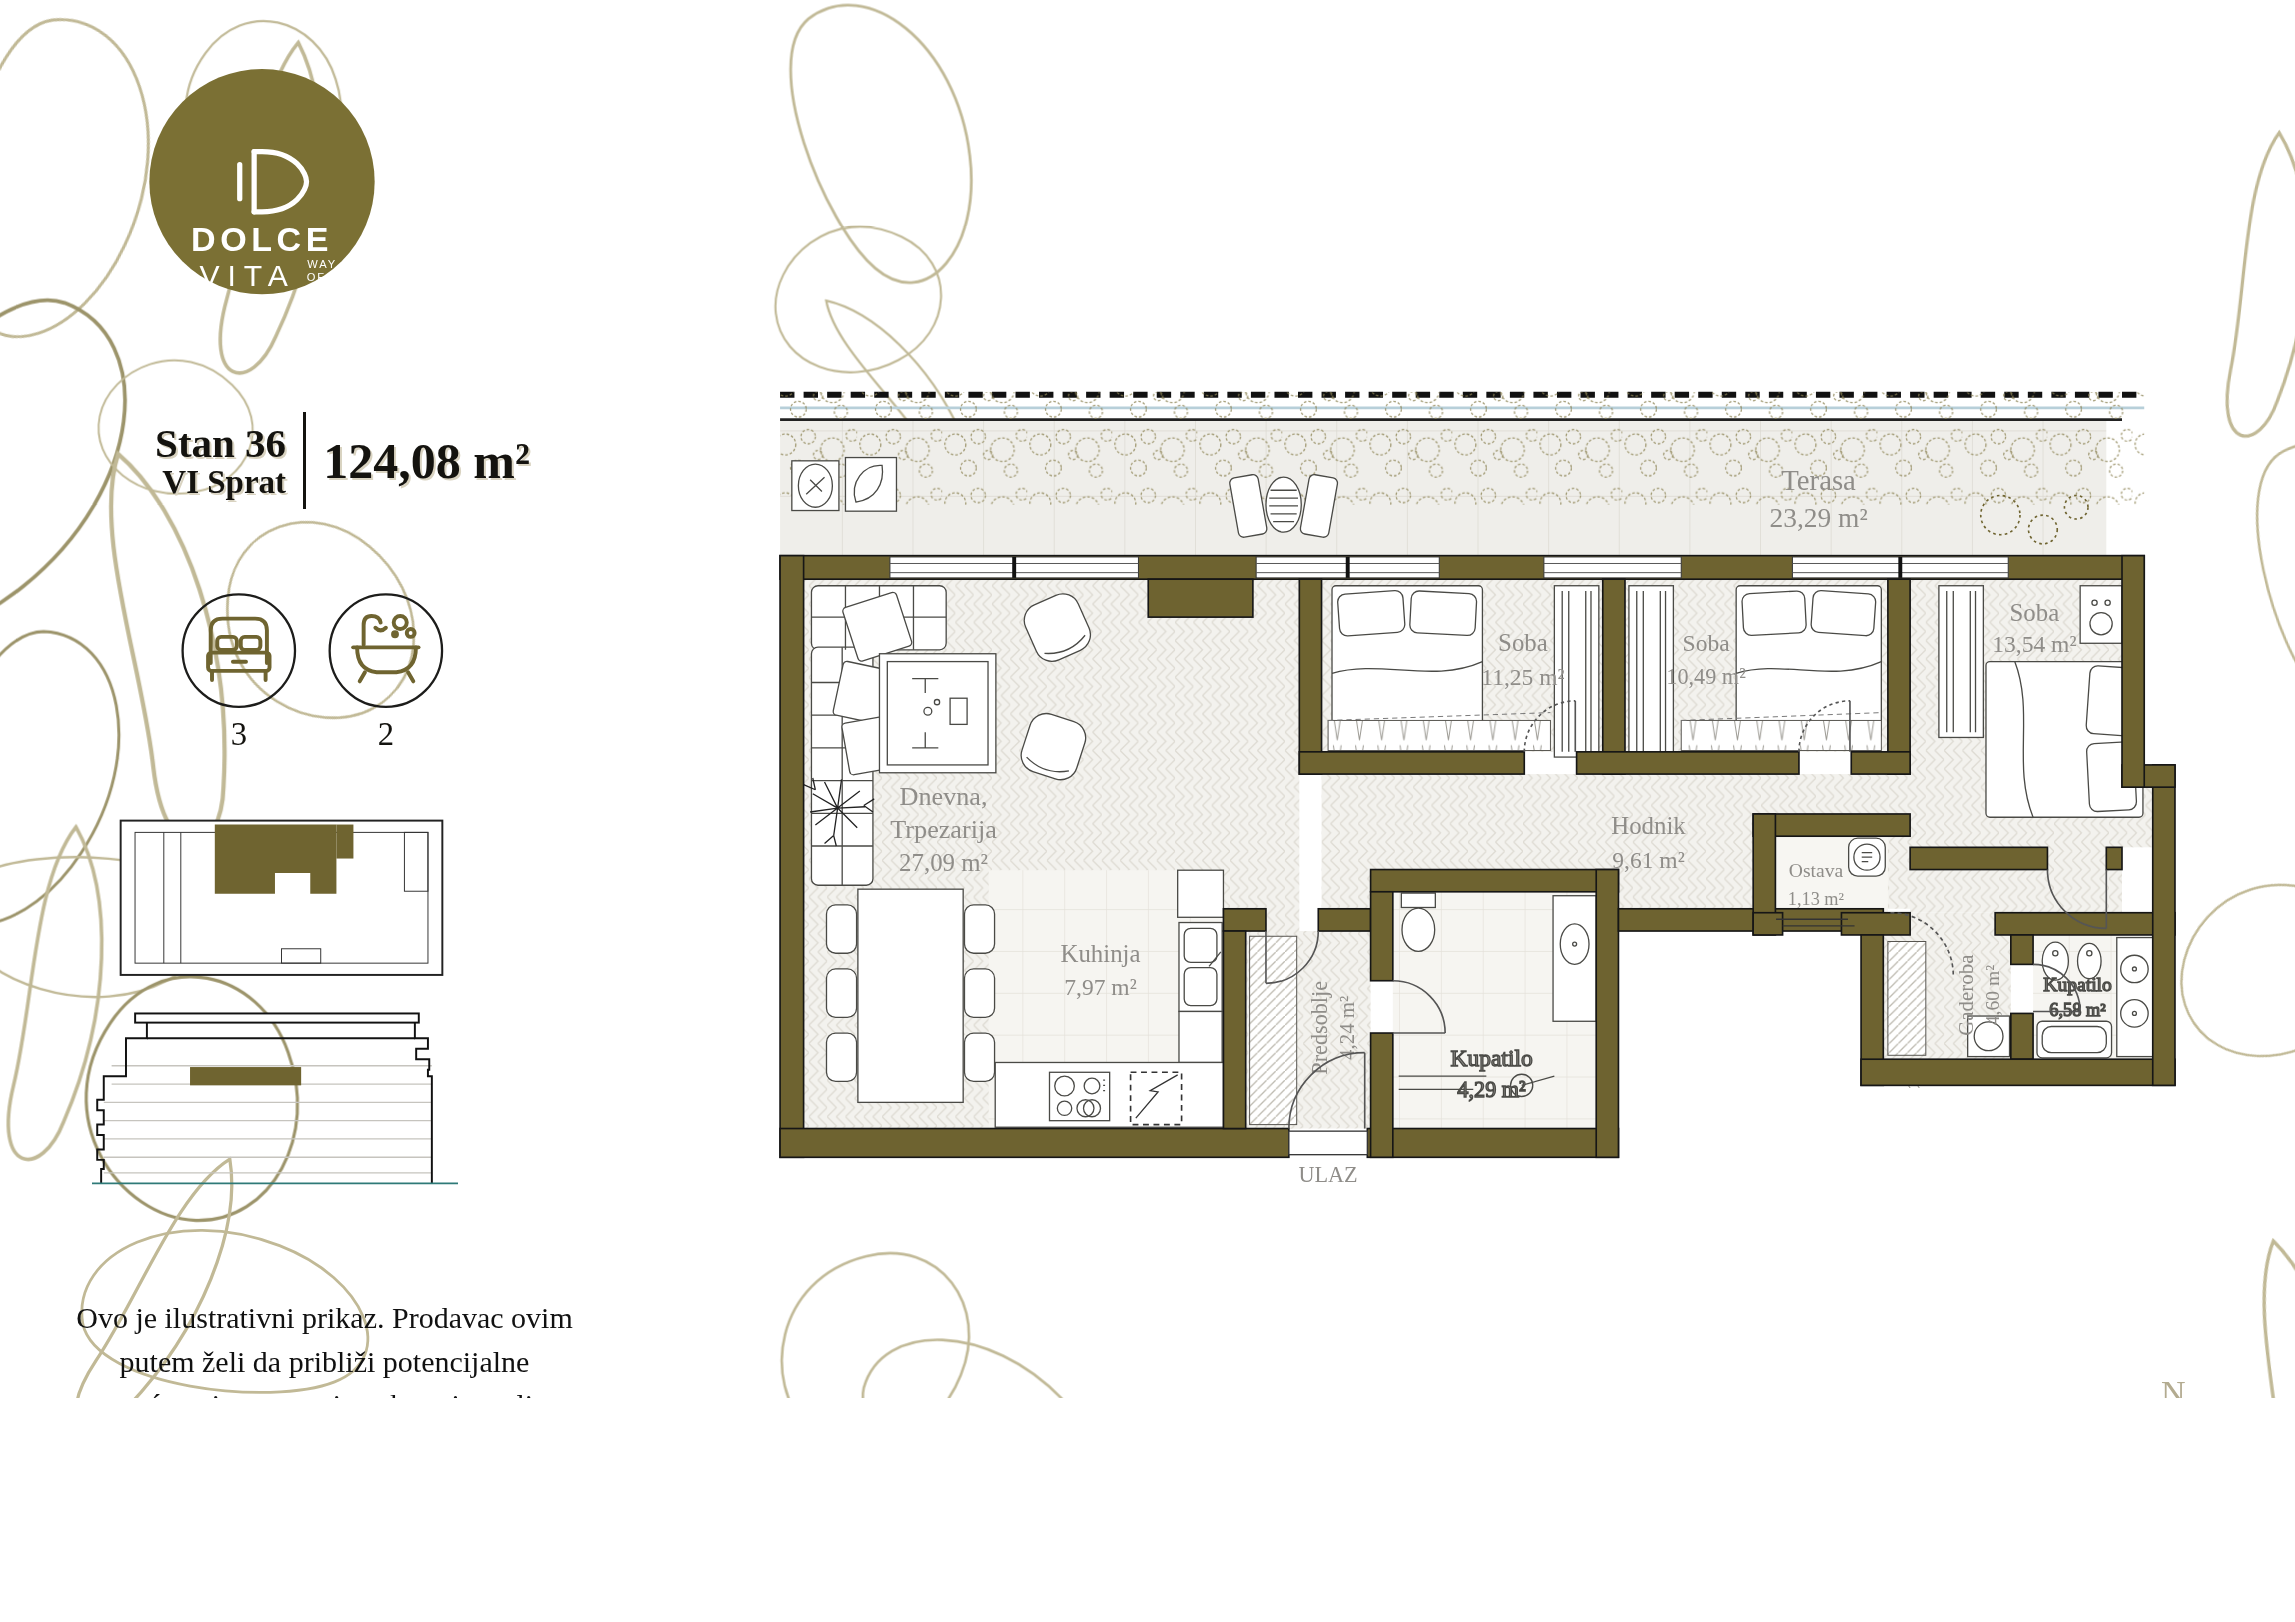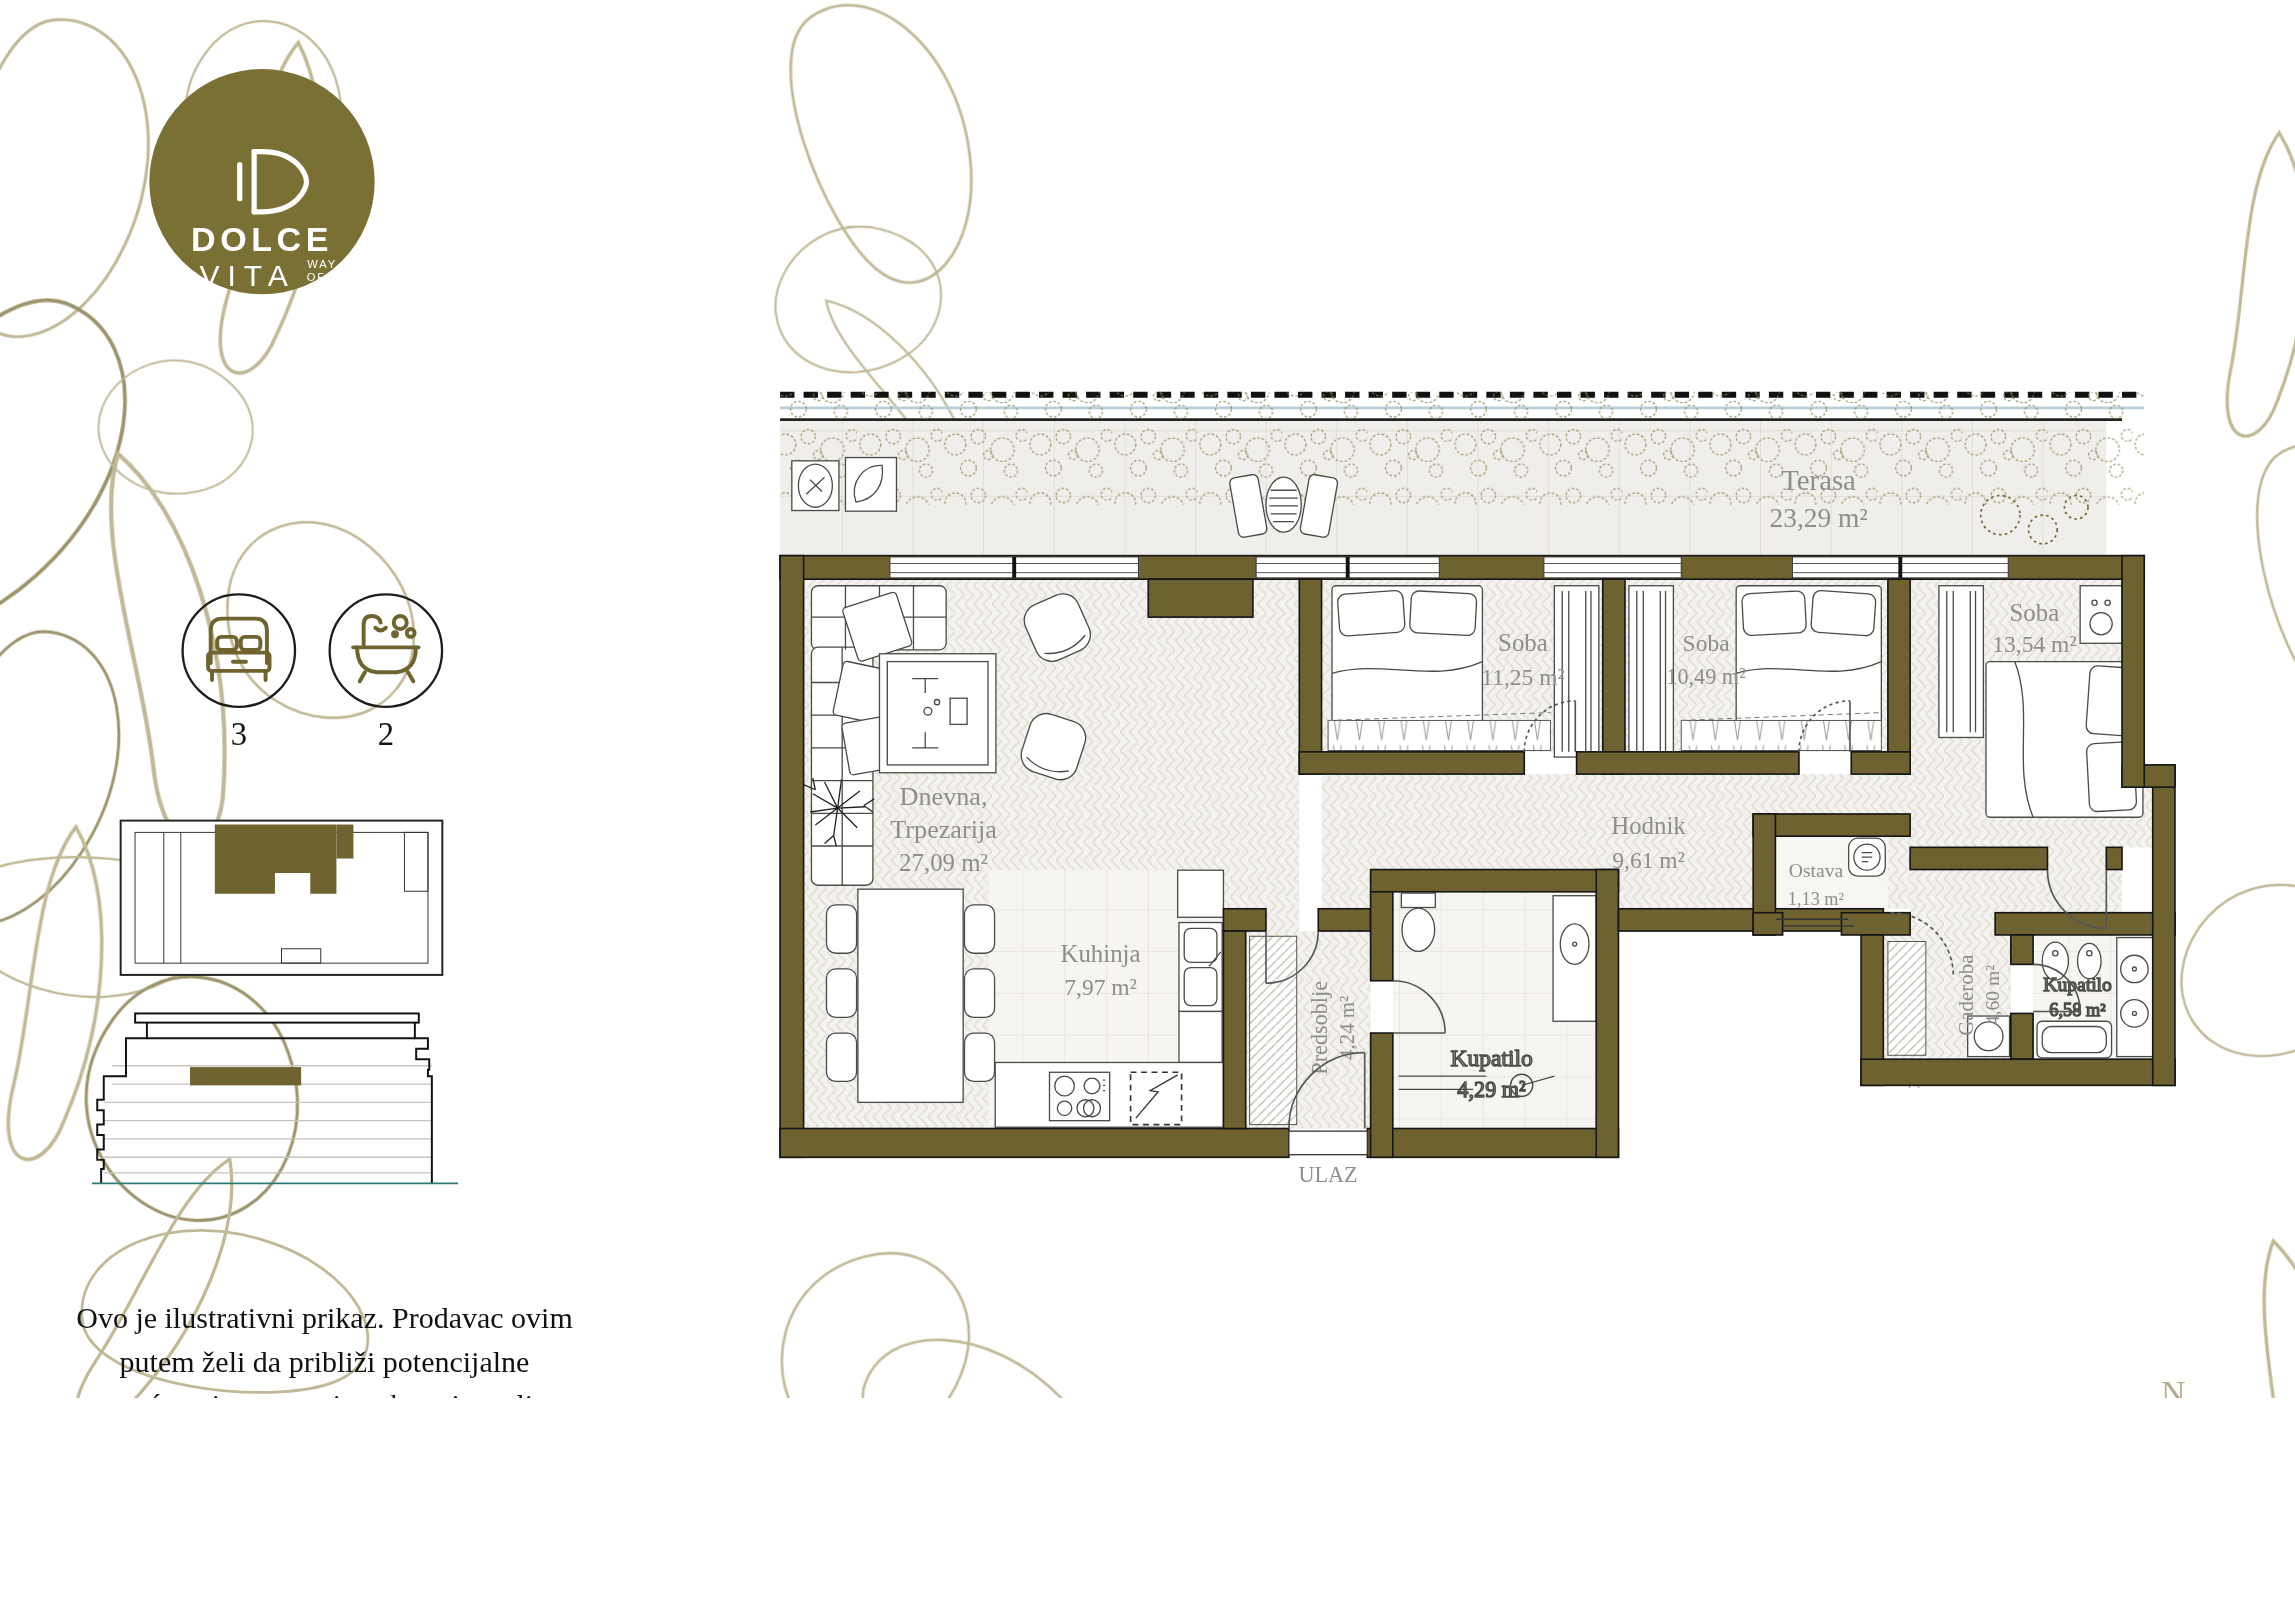--- a/index.html
+++ b/index.html
@@ -72,20 +72,28 @@
     </g>
     <g fill="#ffffff" font-family="Liberation Sans, sans-serif" text-anchor="middle">
       <text x="400" y="384" font-size="52" font-weight="bold" letter-spacing="7">DOLCE</text>
       <text x="378" y="438" font-size="46" font-weight="300" letter-spacing="12">VITA</text>
       <text x="492" y="410" font-size="17" letter-spacing="3">WAY</text>
       <text x="483" y="430" font-size="17" letter-spacing="3">OF</text>
       <text x="489" y="450" font-size="17" letter-spacing="3">LIFE</text>
     </g>
   </svg>
 
+  <div class="abs" id="title-block">
+    <div id="title-left">
+      <div class="t1">Stan 36</div>
+      <div class="t2">VI Sprat</div>
+    </div>
+    <div id="title-divider"></div>
+    <div id="title-area">124,08 m²</div>
+  </div>
 
   <svg class="abs" width="301" height="183" style="left:170px;top:582px" viewBox="0 0 460 280">
     <g>
       <circle cx="105" cy="105" r="86" fill="none" stroke="#1d1d1b" stroke-width="3.5"></circle>
       <g stroke="#6f6430" stroke-width="6" fill="none" stroke-linecap="round" stroke-linejoin="round">
         <path d="M62,124 V74 Q62,56 80,56 H130 Q148,56 148,74 V124"></path>
         <rect x="72" y="84" width="30" height="20" rx="6"></rect>
         <rect x="108" y="84" width="30" height="20" rx="6"></rect>
         <rect x="58" y="108" width="94" height="28" rx="5"></rect>
         <path d="M64,136 V150 M146,136 V150"></path>

